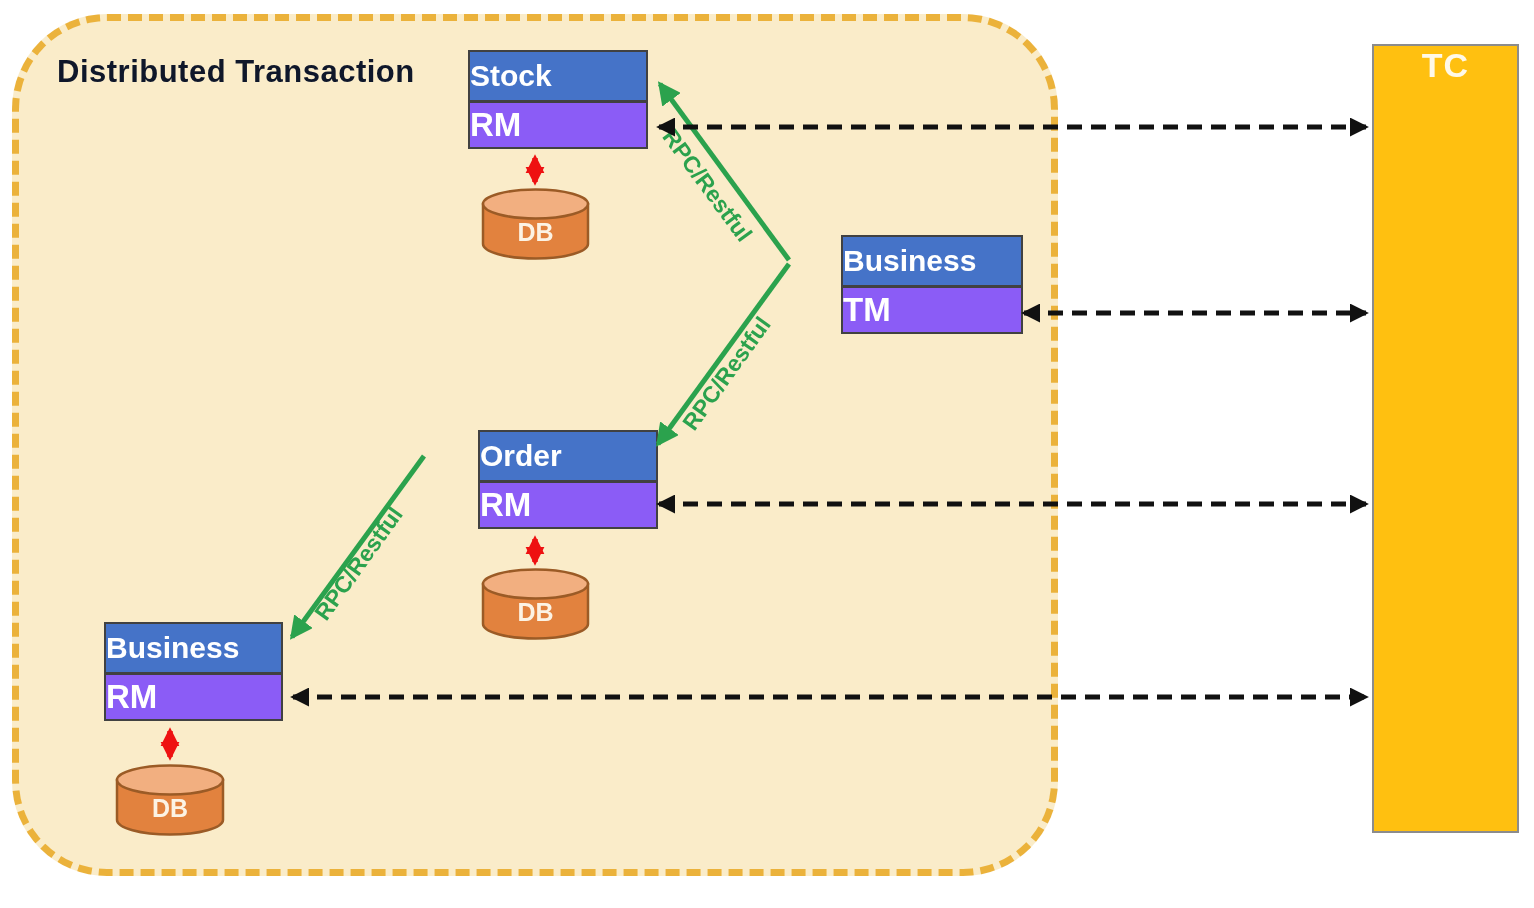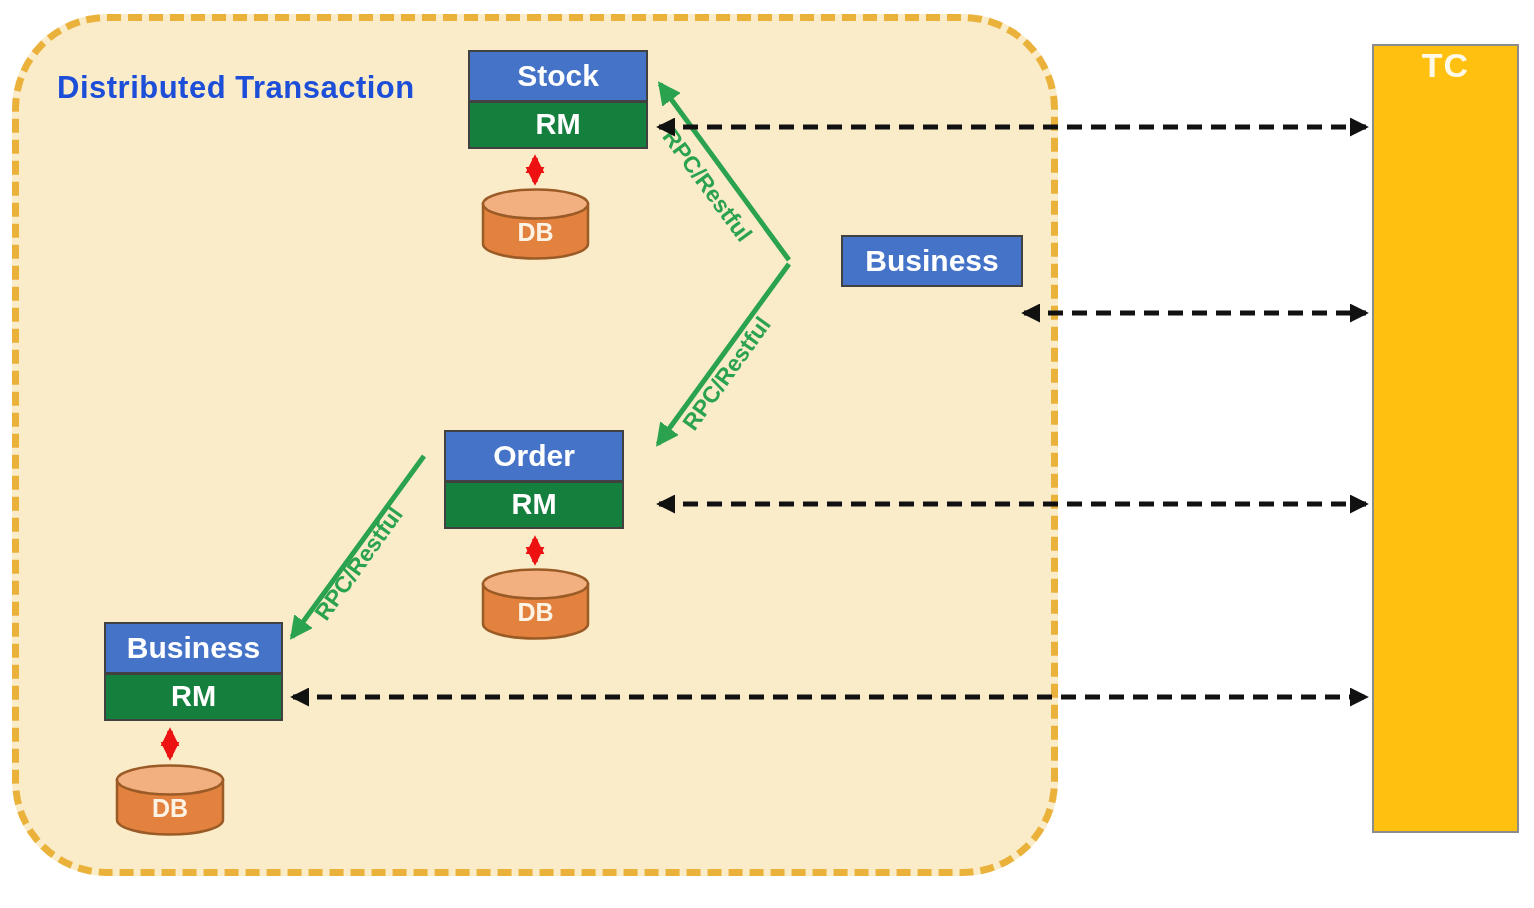--- a/index.html
+++ b/index.html
@@ -4,37 +4,37 @@
 <style>
   * { margin:0; padding:0; box-sizing:border-box; }
   body { background:#ffffff; font-family:"Liberation Sans", sans-serif; }
   .stage { position:relative; width:1534px; height:908px; background:#ffffff; overflow:hidden; }
 
   .boundary {
     position:absolute; left:12px; top:14px; width:1046px; height:862px;
     background:#FAECC9; border:7px dashed #EBB23B; border-radius:95px;
   }
   .title {
-    position:absolute; left:57px; top:70px;
-    font-size:31px; font-weight:bold; color:#1d4ed8; letter-spacing:0.5px;
+    position:absolute; left:57px; top:54px;
+    font-size:31px; font-weight:bold; color:#0f172a; letter-spacing:0.5px;
   }
 
-  .service { position:absolute; text-align:center; font-weight:bold; color:#ffffff;padding-left:46px; }
+  .service { position:absolute; font-weight:bold; color:#ffffff;padding-left:46px; }
   .svc-name {
     height:52px; line-height:48px; background:#4573C8;
     border:2px solid #414141; font-size:30px;
   }
   .svc-role {
-    height:47px; line-height:43px; background:#15803d;
-    border:2px solid #414141; border-top:1px solid #414141; font-size:29px;
+    height:47px; line-height:43px; background:#8b5cf6;
+    border:2px solid #414141; border-top:1px solid #414141; font-size:33px;
   }
 
   .svc-stock   { left:422px; top:50px;  width:226px; }
   .svc-business{ left:787px; top:235px; width:228px;margin-left:8px; }
-  .svc-order   { left:398px; top:430px; width:226px; }
+  .svc-order   { left:432px; top:430px; width:226px; }
   .svc-account { left:58px;  top:622px; width:225px; }
 
   .tc {
     position:absolute; left:1372px; top:44px; width:147px; height:789px;
     background:#FFC010; border:2px solid #8C8C8C;
     display:flex; justify-content:center;
     color:#FFF9E8; font-size:34px; font-weight:bold; letter-spacing:1px;
   }
 
   .overlay { position:absolute; left:0; top:0; width:1534px; height:908px; pointer-events:none; }
@@ -56,20 +56,21 @@
   <div class="boundary"></div>
   <div class="title">Distributed Transaction</div>
 
   <div class="service svc-stock">
     <div class="svc-name">Stock</div>
     <div class="svc-role">RM</div>
   </div>
 
   <div class="service svc-business">
     <div class="svc-name">Business</div>
+    <div class="svc-role">TM</div>
   </div>
 
   <div class="service svc-order">
     <div class="svc-name">Order</div>
     <div class="svc-role">RM</div>
   </div>
 
   <div class="service svc-account">
     <div class="svc-name">Business</div>
     <div class="svc-role">RM</div>

